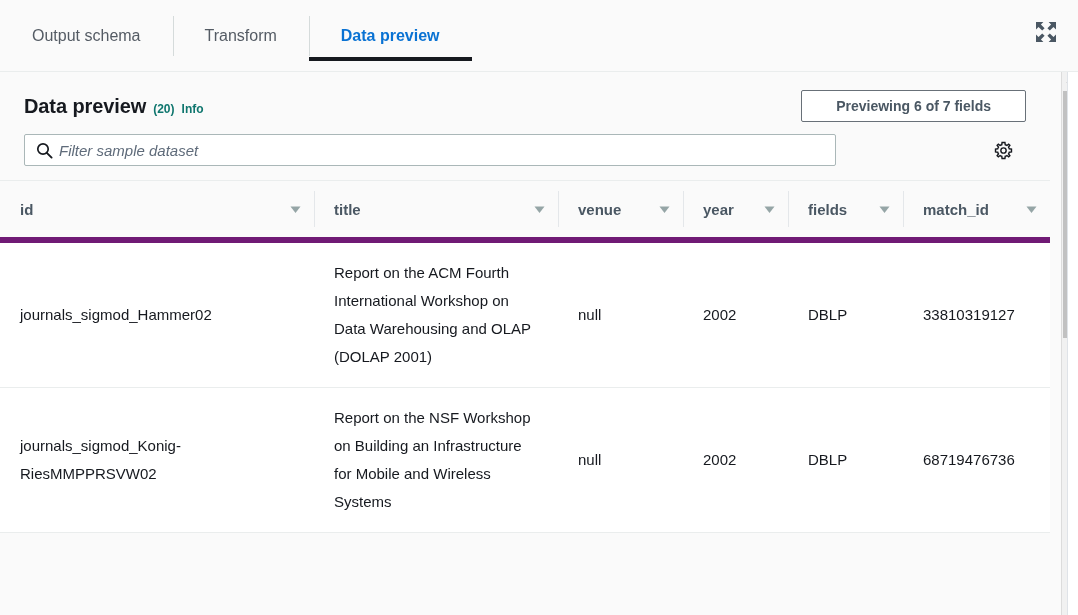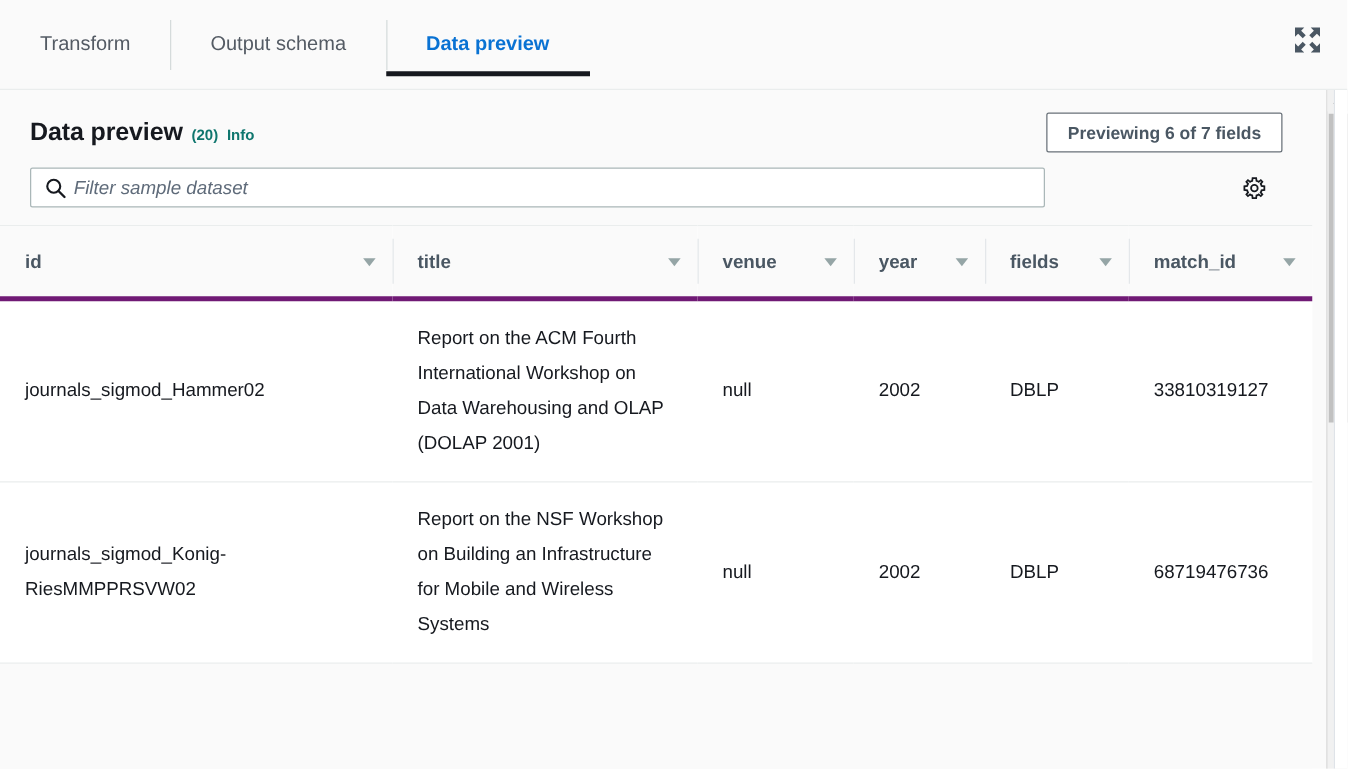--- a/index.html
+++ b/index.html
@@ -133,21 +133,21 @@
     cursor: pointer;
     text-decoration: none;
   }
   .fields-btn {
     font-size: 14px;
     font-weight: 700;
     color: #4a5763;
     background: #ffffff;
     border: 1px solid #687078;
     border-radius: 2px;
-    padding: 7px 16px;
+    padding: 7px 34px;
     cursor: pointer;
     white-space: nowrap;
     font-family: "Liberation Sans", sans-serif;
   }
 
   
   .filter-row {
     display: flex;
     align-items: center;
     justify-content: space-between;
@@ -204,21 +204,21 @@
   }
   table.grid {
     width: 1050px;
     border-collapse: collapse;
     table-layout: fixed;
     font-size: 15px;
   }
   table.grid thead th {
     background: #fafafa;
     border-top: 1px solid #eaeded;
-    border-bottom: 4px solid #701a75;
+    border-bottom: 6px solid #701a75;
     padding: 0;
     height: 56px;
     vertical-align: middle;
     text-align: center;
     font-weight: 700;
     color: #4a5763;
     position: relative;
   }
   table.grid thead th .th-inner {
     display: flex;
@@ -308,24 +308,24 @@
   }
 </style>
 </head>
 <body>
 
 <div class="app">
 
   <div class="tabbar">
     <div class="tabs">
       <div class="tab">
+        <span>Output schema</span>
+      </div>
+      <div class="tab">
         <span>Transform</span>
-      </div>
-      <div class="tab">
-        <span>Output schema</span>
       </div>
       <div class="tab active">
         <span>Data preview</span>
       </div>
     </div>
     <div class="expand-btn">
       <svg width="22" height="22" viewBox="0 0 22 22" aria-hidden="true">
         <g fill="#4a5763">
           <path d="M1 1 L8.4 1 L5.9 3.5 L9.6 7.2 L7.2 9.6 L3.5 5.9 L1 8.4 Z"></path>
           <path d="M21 1 L21 8.4 L18.5 5.9 L14.8 9.6 L12.4 7.2 L16.1 3.5 L13.6 1 Z"></path>

